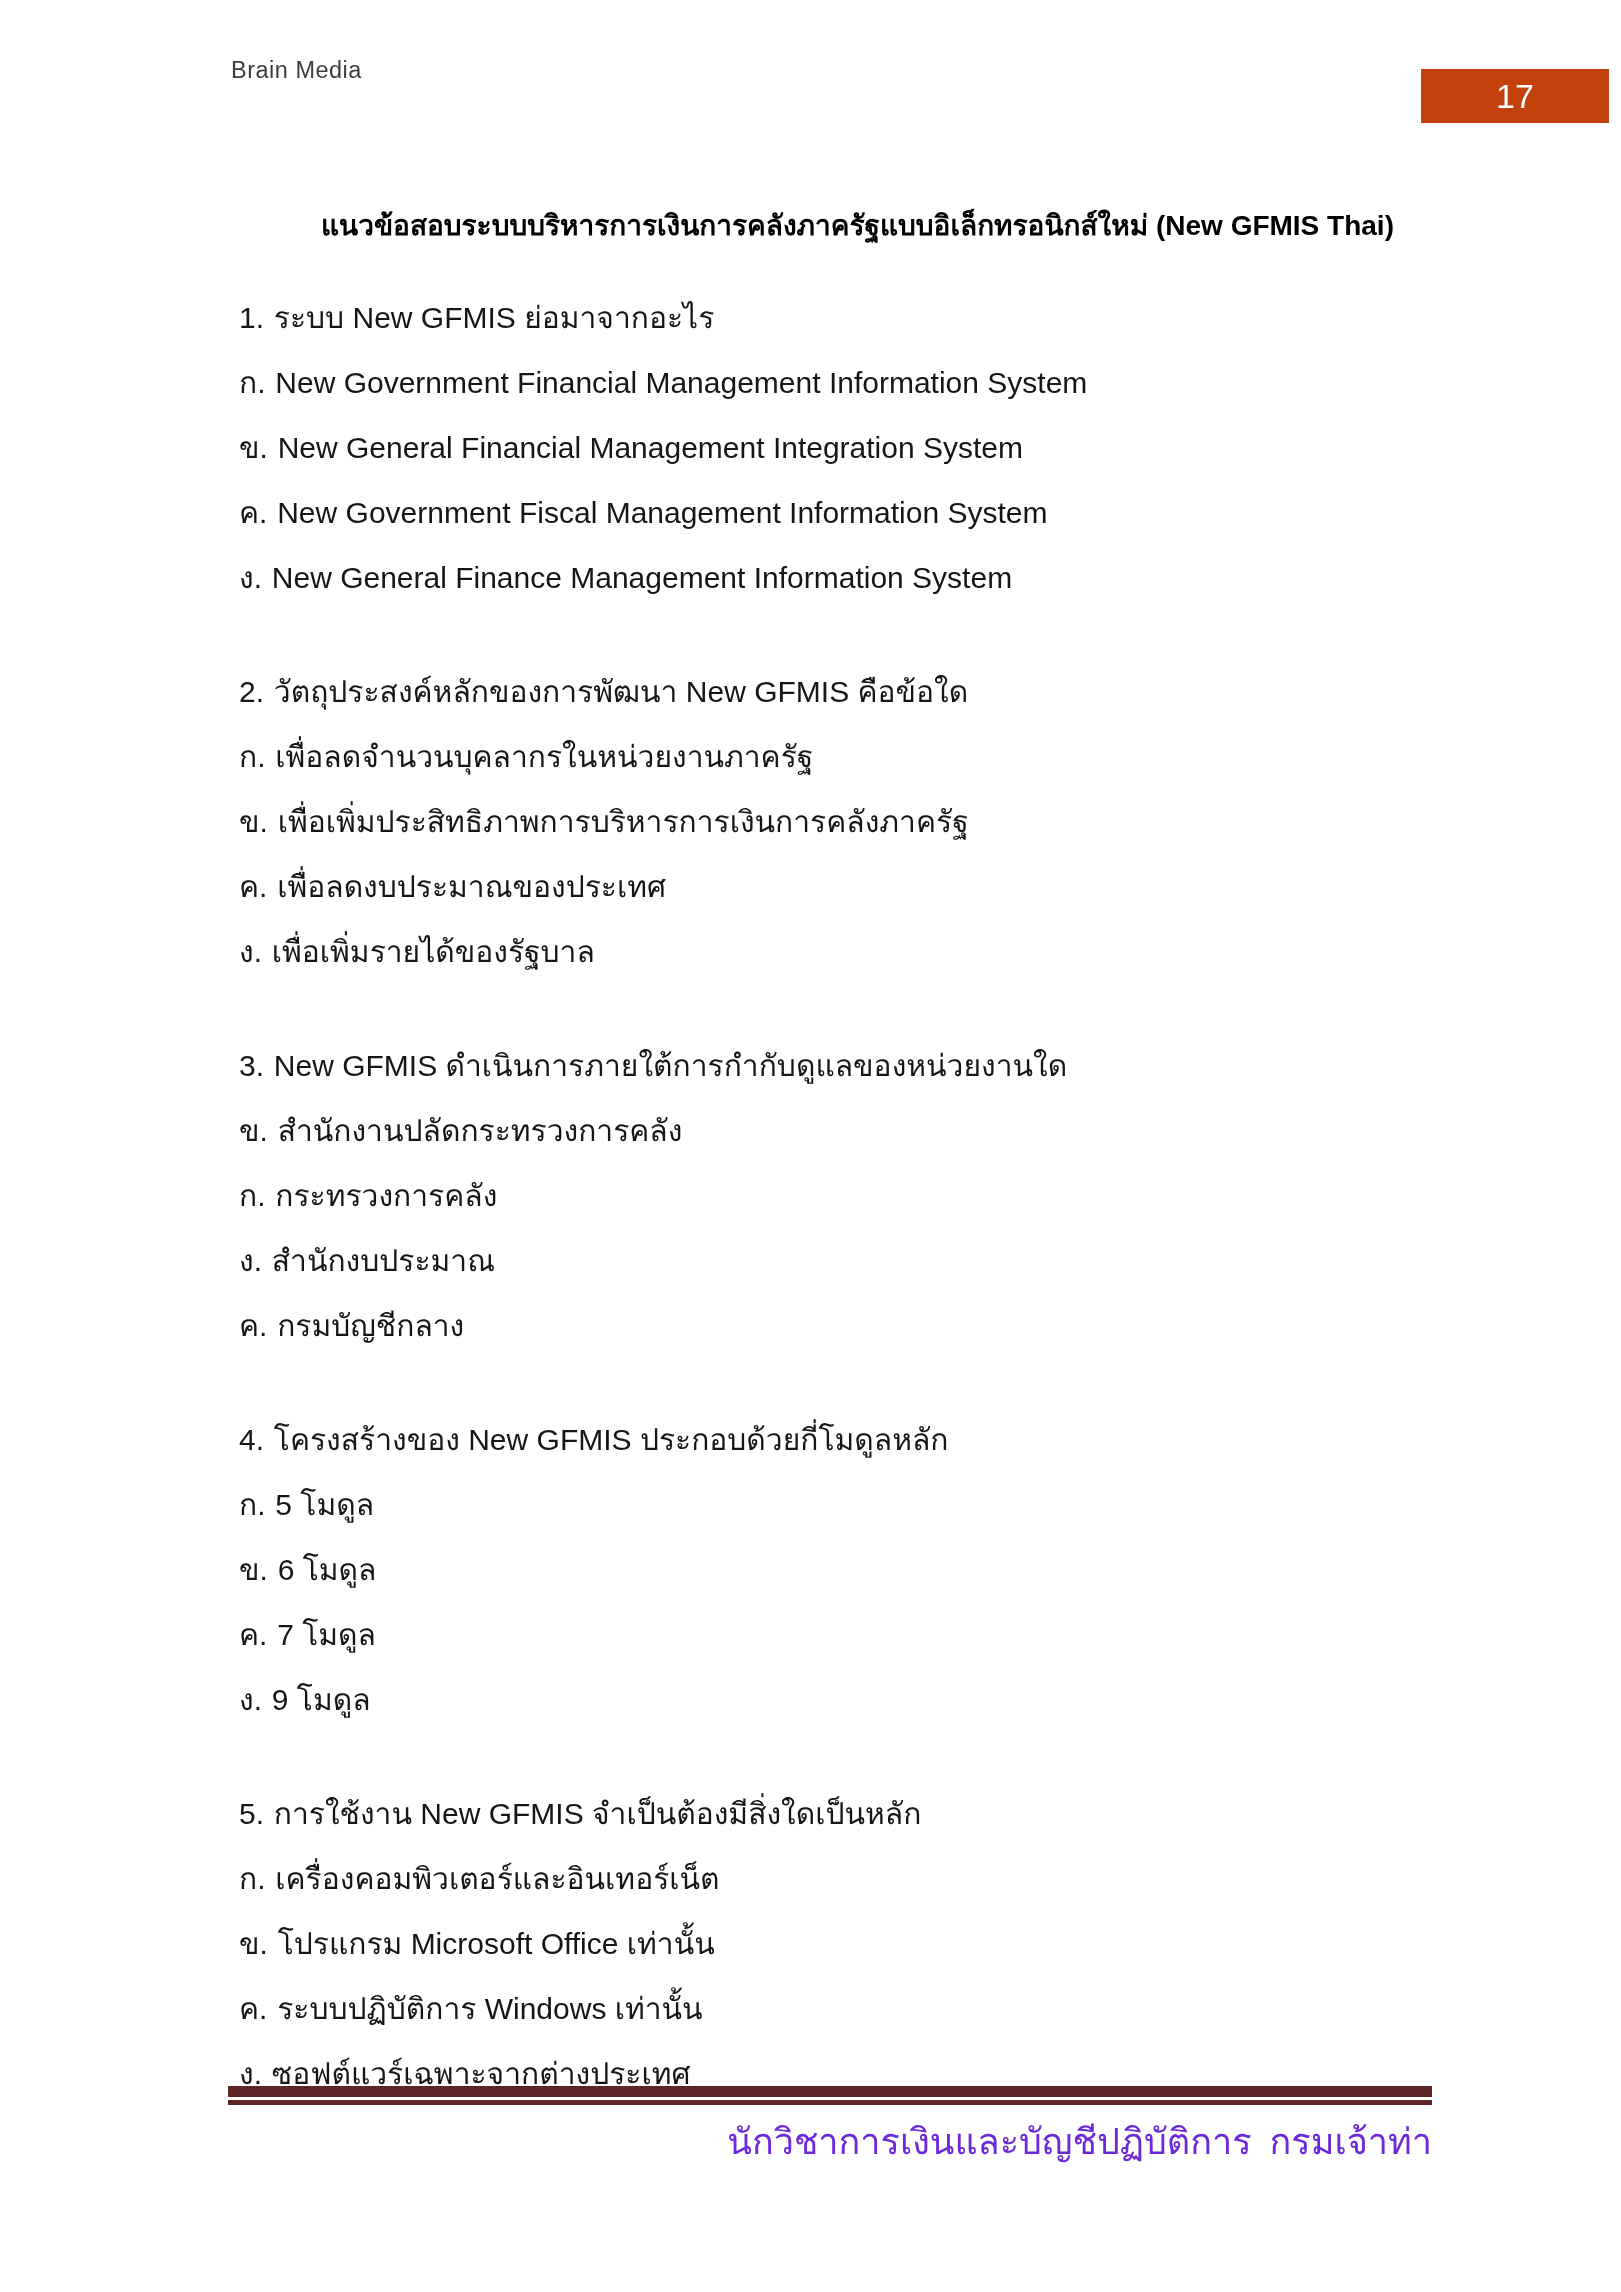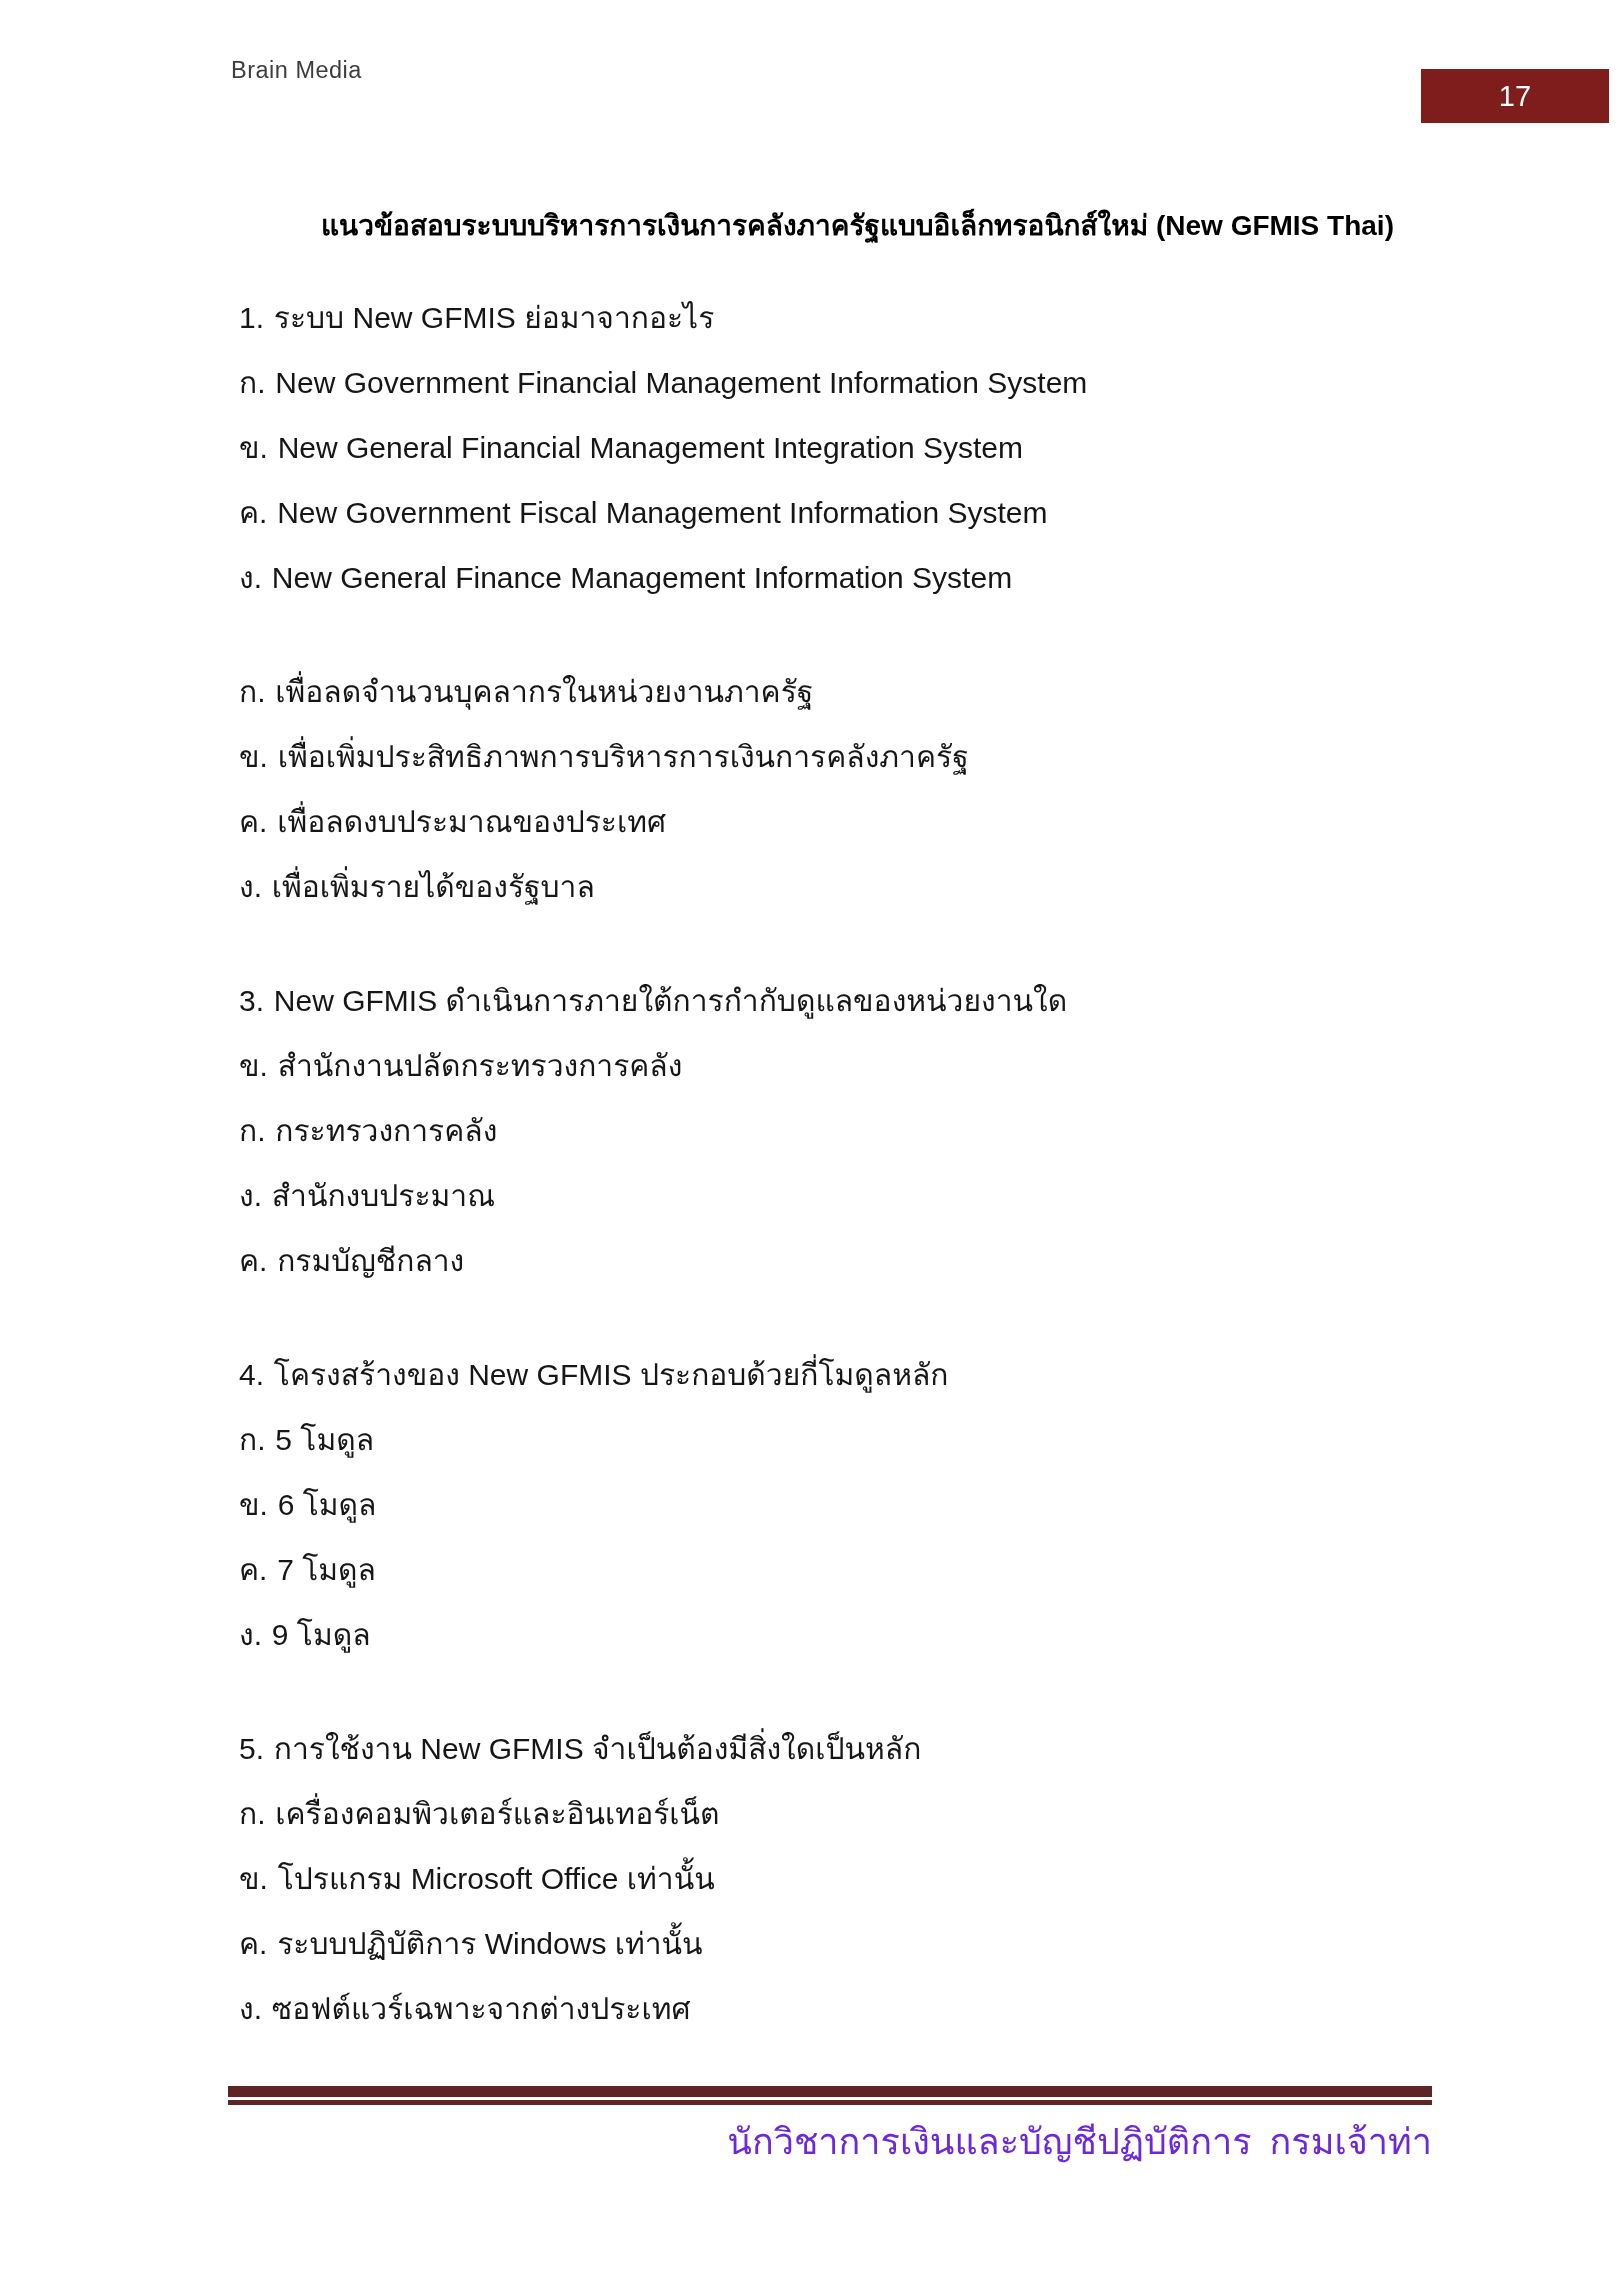--- a/index.html
+++ b/index.html
@@ -7,22 +7,22 @@
     width:1621px;height:2293px;position:relative;background:#ffffff;
     font-family:"Liberation Sans","DejaVu Sans",sans-serif;color:#141414;
     overflow:hidden;
   }
   .header-left{
     position:absolute;left:231px;top:57px;font-size:23.5px;color:#3d3d3d;
     letter-spacing:0.5px;
   }
   .page-number-box{
     position:absolute;left:1421px;top:69px;width:188px;height:54px;
-    background:#7f1d1d;color:#ffffff;display:flex;align-items:center;
-    justify-content:center;font-size:29px;
+    background:#c2410c;color:#ffffff;display:flex;align-items:center;
+    justify-content:center;font-size:34px;
   }
   .doc-title{
     position:absolute;left:0;top:203px;width:100%;text-align:center;
     font-size:28px;font-weight:bold;color:#000000;padding-left:47px;
   }
   .content{
     position:absolute;left:231px;top:281px;width:1235px;
   }
   .q-block{margin:0 0 57px 0;}
   .line{
@@ -57,20 +57,21 @@
 
   <div class="q-block">
     <p class="line"><span class="lbl">1.</span><span>ระบบ New GFMIS ย่อมาจากอะไร</span></p>
     <p class="line"><span class="lbl">ก.</span><span>New Government Financial Management Information System</span></p>
     <p class="line"><span class="lbl">ข.</span><span>New General Financial Management Integration System</span></p>
     <p class="line"><span class="lbl">ค.</span><span>New Government Fiscal Management Information System</span></p>
     <p class="line"><span class="lbl">ง.</span><span>New General Finance Management Information System</span></p>
   </div>
 
   <div class="q-block">
+    <p class="line"><span class="lbl">2.</span><span>วัตถุประสงค์หลักของการพัฒนา New GFMIS คือข้อใด</span></p>
     <p class="line"><span class="lbl">ก.</span><span>เพื่อลดจำนวนบุคลากรในหน่วยงานภาครัฐ</span></p>
     <p class="line"><span class="lbl">ข.</span><span>เพื่อเพิ่มประสิทธิภาพการบริหารการเงินการคลังภาครัฐ</span></p>
     <p class="line"><span class="lbl">ค.</span><span>เพื่อลดงบประมาณของประเทศ</span></p>
     <p class="line"><span class="lbl">ง.</span><span>เพื่อเพิ่มรายได้ของรัฐบาล</span></p>
   </div>
 
   <div class="q-block">
     <p class="line"><span class="lbl">3.</span><span>New GFMIS ดำเนินการภายใต้การกำกับดูแลของหน่วยงานใด</span></p>
     <p class="line"><span class="lbl">ข.</span><span>สำนักงานปลัดกระทรวงการคลัง</span></p>
     <p class="line"><span class="lbl">ก.</span><span>กระทรวงการคลัง</span></p>

